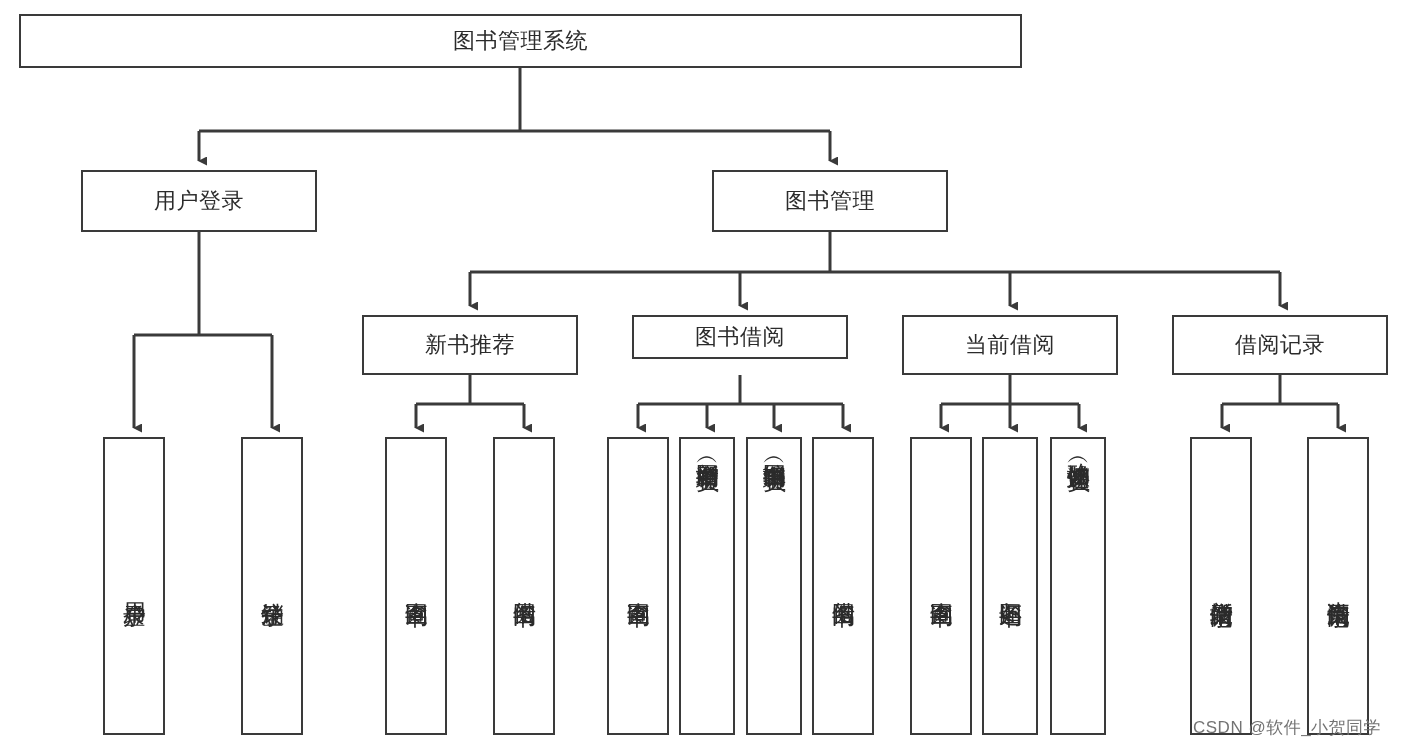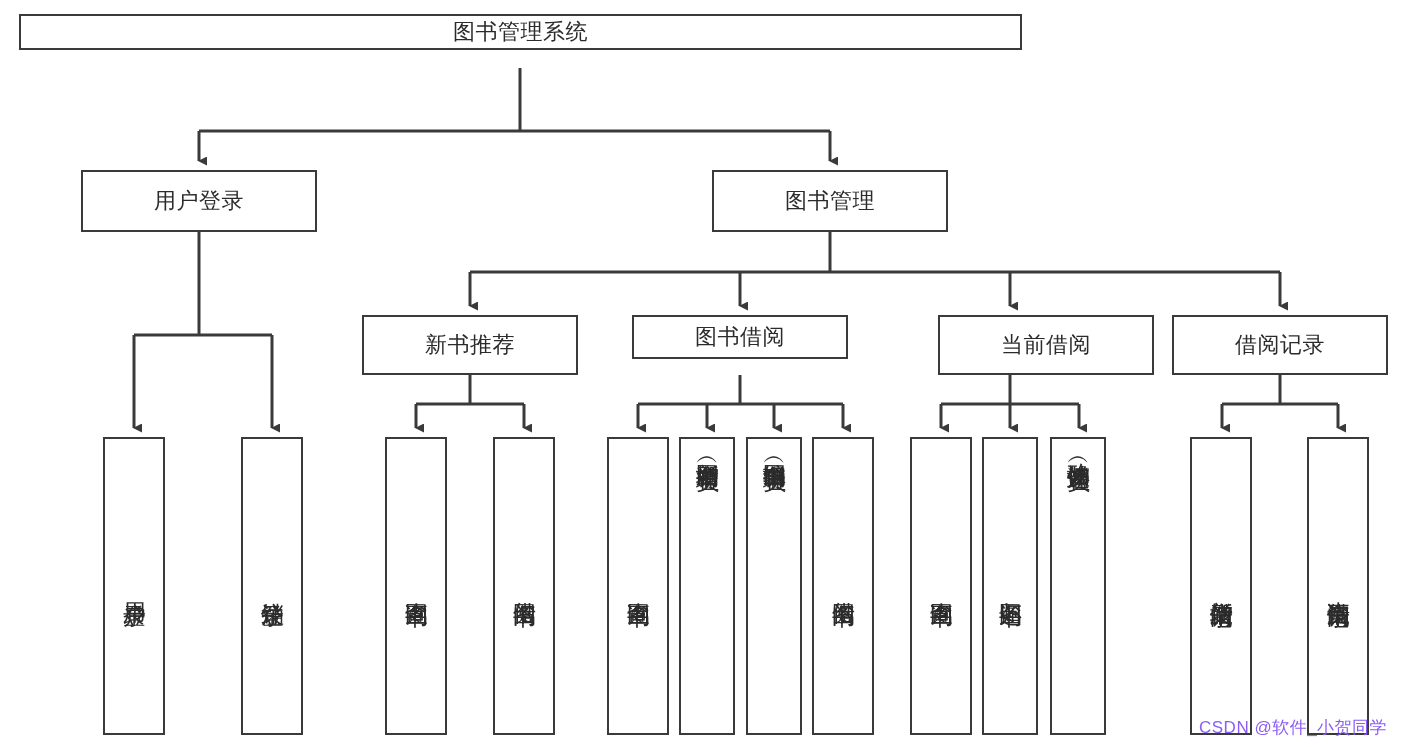--- a/index.html
+++ b/index.html
@@ -54,24 +54,23 @@
     letter-spacing: 1px;
     white-space: nowrap;
   }
   .node.vertical.centered {
     align-items: center;
     padding-top: 0;
   }
   .watermark {
     position: absolute;
     font-size: 17px;
-    color: #8b5cf6;
+    color: #737373;
     white-space: nowrap;
     letter-spacing: 0.5px;
-    padding-left: 6px;
   }
 </style>
 </head>
 <body>
 
 <div id="diagram-root">
 
   <svg class="edges" viewBox="0 0 1405 747" xmlns="http://www.w3.org/2000/svg">
     <defs>
       <marker id="arrowhead" markerWidth="9" markerHeight="9" refX="4.5" refY="8" orient="auto" markerUnits="userSpaceOnUse">
@@ -115,41 +114,41 @@
       <path d="M1010,404 L1010,428" marker-end="url(#arrowhead)"></path>
       <path d="M1079,404 L1079,428" marker-end="url(#arrowhead)"></path>
 
       <path d="M1280,375 L1280,404"></path>
       <path d="M1222,404 L1338,404"></path>
       <path d="M1222,404 L1222,428" marker-end="url(#arrowhead)"></path>
       <path d="M1338,404 L1338,428" marker-end="url(#arrowhead)"></path>
     </g>
   </svg>
 
-  <div class="node horizontal" style="left:19px; top:14px; width:1003px; height:36px;">
+  <div class="node horizontal" style="left:19px; top:14px; width:1003px; height:54px;">
     <span class="node-label">图书管理系统</span>
   </div>
 
   <div class="node horizontal" style="left:81px; top:170px; width:236px; height:62px;">
     <span class="node-label">用户登录</span>
   </div>
 
   <div class="node horizontal" style="left:362px; top:315px; width:216px; height:60px;">
     <span class="node-label">新书推荐</span>
   </div>
 
   <div class="node horizontal" style="left:712px; top:170px; width:236px; height:62px;">
     <span class="node-label">图书管理</span>
   </div>
 
   <div class="node horizontal" style="left:632px; top:315px; width:216px; height:44px;">
     <span class="node-label">图书借阅</span>
   </div>
 
-  <div class="node horizontal" style="left:902px; top:315px; width:216px; height:60px;margin-left:36px;">
+  <div class="node horizontal" style="left:902px; top:315px; width:216px; height:60px;">
     <span class="node-label">当前借阅</span>
   </div>
 
   <div class="node horizontal" style="left:1172px; top:315px; width:216px; height:60px;">
     <span class="node-label">借阅记录</span>
   </div>
 
   <div class="node vertical centered" style="left:103px; top:437px; width:62px; height:298px;">
     <span class="node-label">用户登录</span>
   </div>

